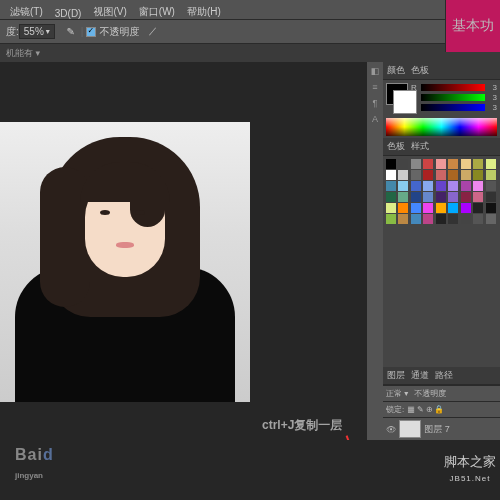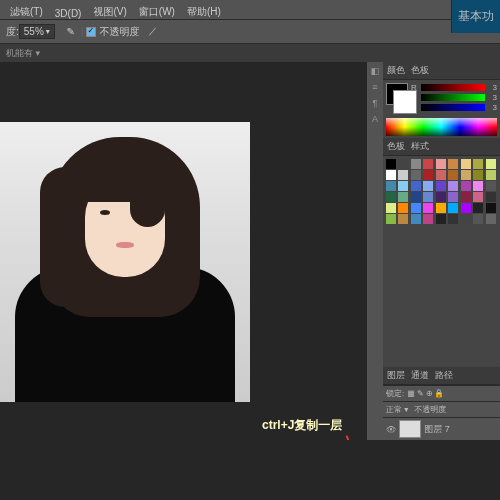--- a/index.html
+++ b/index.html
@@ -41,22 +41,22 @@
 .bar.b{background:linear-gradient(90deg,#000,#00f)}
 .spectrum{height:18px;margin:2px 3px;background:linear-gradient(90deg,#f00,#ff0,#0f0,#0ff,#00f,#f0f,#f00);position:relative}
 .spectrum::before{content:"";position:absolute;inset:0;background:linear-gradient(180deg,rgba(255,255,255,.7),transparent 50%,rgba(0,0,0,.7))}
 .swgrid{display:grid;grid-template-columns:repeat(9,1fr);gap:1px;padding:3px}
 .sw{width:10px;height:10px}
 .layerpanel{position:absolute;bottom:0;left:0;right:0;background:#1d4ed8}
 .layerrow{display:flex;align-items:center;padding:2px 3px;gap:3px;background:#535353;border-top:1px solid #2a2a2a}
 .thumb{width:22px;height:18px;background:#ddd;border:1px solid #888}
 .lck{font-size:8px}
 .vtool{position:absolute;left:-16px;top:0;width:16px;height:100%;background:#535353;display:flex;flex-direction:column;align-items:center;padding-top:4px;gap:6px;font-size:9px;color:#999}
-.basictab{position:absolute;right:0;top:0;background:#0c4a6e;padding:8px 6px;font-size:12px;color:#bbb;border-left:1px solid #2a2a2a}
-.annot{position:absolute;left:262px;top:355px;color:#fef9c3;font-size:12px;font-weight:bold}
+.basictab{position:absolute;right:0;top:0;background:#be185d;padding:17px 6px;font-size:14px;color:#bbb;border-left:1px solid #2a2a2a}
+.annot{position:absolute;left:262px;top:355px;color:#a3a3a3;font-size:12px;font-weight:bold}
 .arrow{position:absolute;left:355px;top:372px;width:2px;height:55px;background:#e33;transform:rotate(-20deg)}
 .arrow::after{content:"";position:absolute;bottom:-3px;left:-3px;border:4px solid transparent;border-top:8px solid #e33}
 .wm1{position:absolute;left:15px;bottom:18px;color:rgba(200,200,200,.6);font-size:16px;font-weight:bold;letter-spacing:1px}
 .wm2{position:absolute;right:4px;bottom:15px;color:rgba(230,230,230,.85);font-size:13px;text-align:center;line-height:1.2}
 .wm2 .s{font-size:8px;letter-spacing:1px}
 .bottom{position:absolute;bottom:0;left:0;right:0;height:60px;background:#262626}
 </style>
 </head>
 <body>
 
@@ -197,31 +197,33 @@
         <div class="sw" style="background: rgb(85, 85, 85);"></div>
         <div class="sw" style="background: rgb(102, 102, 102);"></div>
       </div>
 
     <div class="layerpanel">
       <div class="rptitle">
         <span>图层</span>
         <span>通道</span>
         <span>路径</span>
       </div>
+      <div class="layerrow" style="font-size:8px;gap:6px">
+        <span><span>正常</span> ▾</span>
+        <span>不透明度</span>
+      </div>
       <div class="layerrow" style="font-size:8px">
         <span>锁定:</span>
         <span>▦ ✎ ⊕ 🔒</span>
-      </div>
-      <div class="layerrow" style="font-size:8px;gap:6px">
-        <span><span>正常</span> ▾</span>
-        <span>不透明度</span>
       </div>
       <div class="layerrow">
         <span class="lck">👁</span>
         <div class="thumb"></div>
         <span>图层 7</span>
       </div>
     </div>
   </div>
 </div>
 
 <div class="bottom">
+  <div class="wm1"><span>Bai</span><span style="color:rgba(120,160,230,.6)">d</span><br><span style="font-size:8px;letter-spacing:0">jingyan</span></div>
+  <div class="wm2"><span>脚本之家</span><br><span class="s">JB51.Net</span></div>
 </div>
 
 </body></html>

